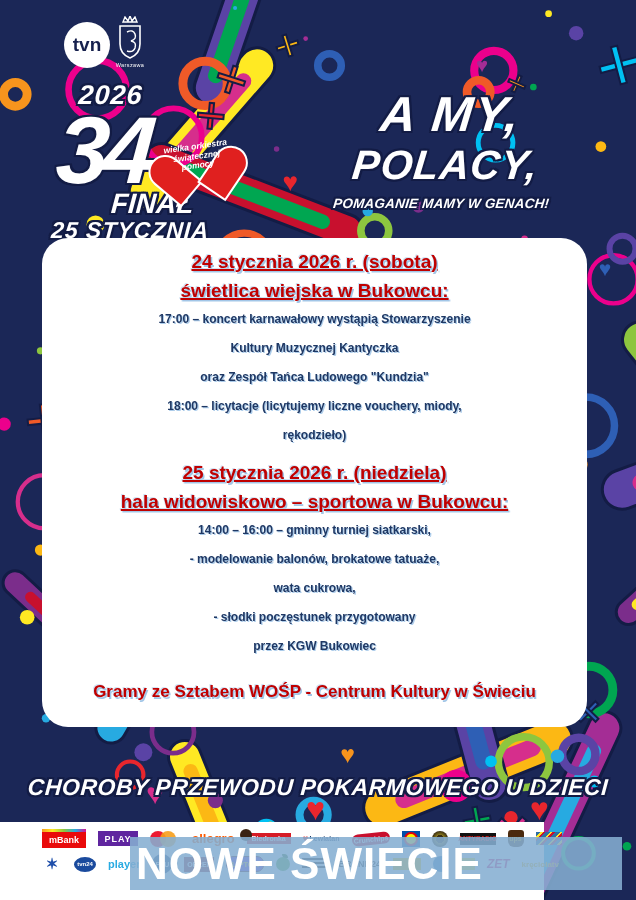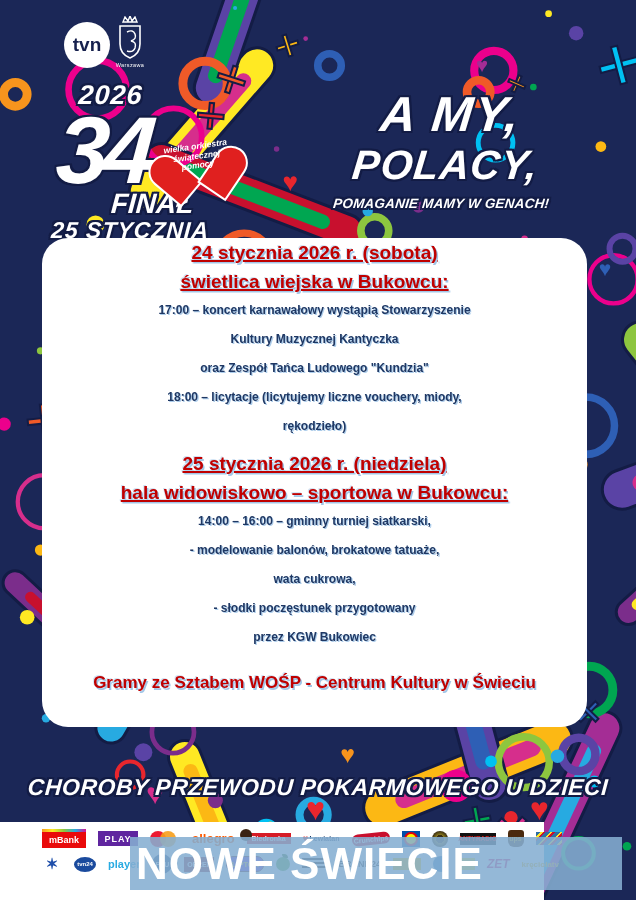--- a/index.html
+++ b/index.html
@@ -35,21 +35,21 @@
 
   
   .slogan{position:absolute;left:322px;top:86px;width:250px;z-index:2;color:#fff;
     font-weight:bold;font-style:italic;text-align:center;transform:skewX(-6deg);}
   .slogan .l1{font-size:49px;line-height:56px;letter-spacing:2px;}
   .slogan .l2{font-size:41px;line-height:46px;letter-spacing:1px;}
   .slogan .l3{font-size:13.5px;line-height:16px;margin-top:8px;letter-spacing:.2px;}
 
   
   .card{position:absolute;left:42px;top:238px;width:545px;height:489px;background:#fff;
-    border-radius:26px;z-index:2;text-align:center;box-sizing:border-box;}
+    border-radius:26px;z-index:2;text-align:center;padding-top:9px;box-sizing:border-box;}
   .red-h{color:#c00000;font-weight:bold;font-size:19px;line-height:29px;
     text-decoration:underline;text-decoration-thickness:2px;
     text-shadow:1.5px 1.5px 0 rgba(157,195,230,.95),-1px -1px 0 rgba(189,215,240,.7);}
   .navy-t{color:#1f3864;font-weight:bold;font-size:12px;line-height:29px;
     text-shadow:1.2px 1.2px 0 rgba(157,195,230,.85);}
   .sec-gap{height:8px;}
   .card .footer-line{margin-top:16px;font-size:17px;text-decoration:none;}
 
   
   .banner{position:absolute;left:0;top:774px;width:636px;z-index:2;text-align:center;color:#fff;

